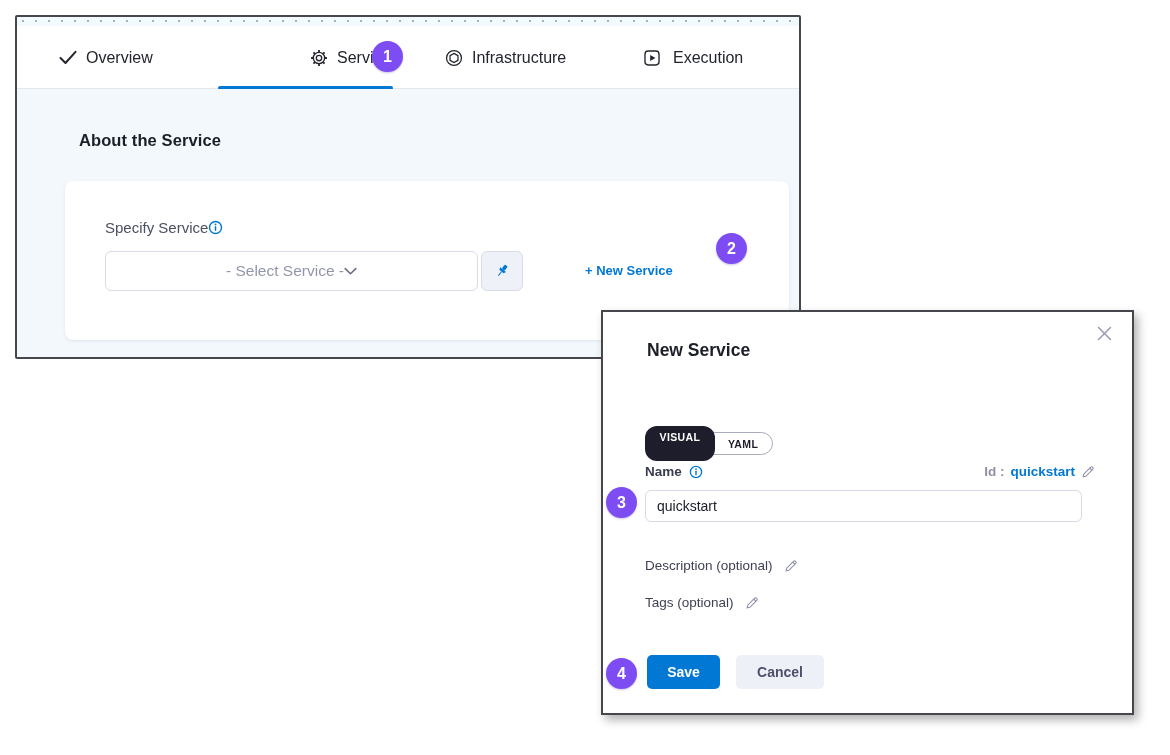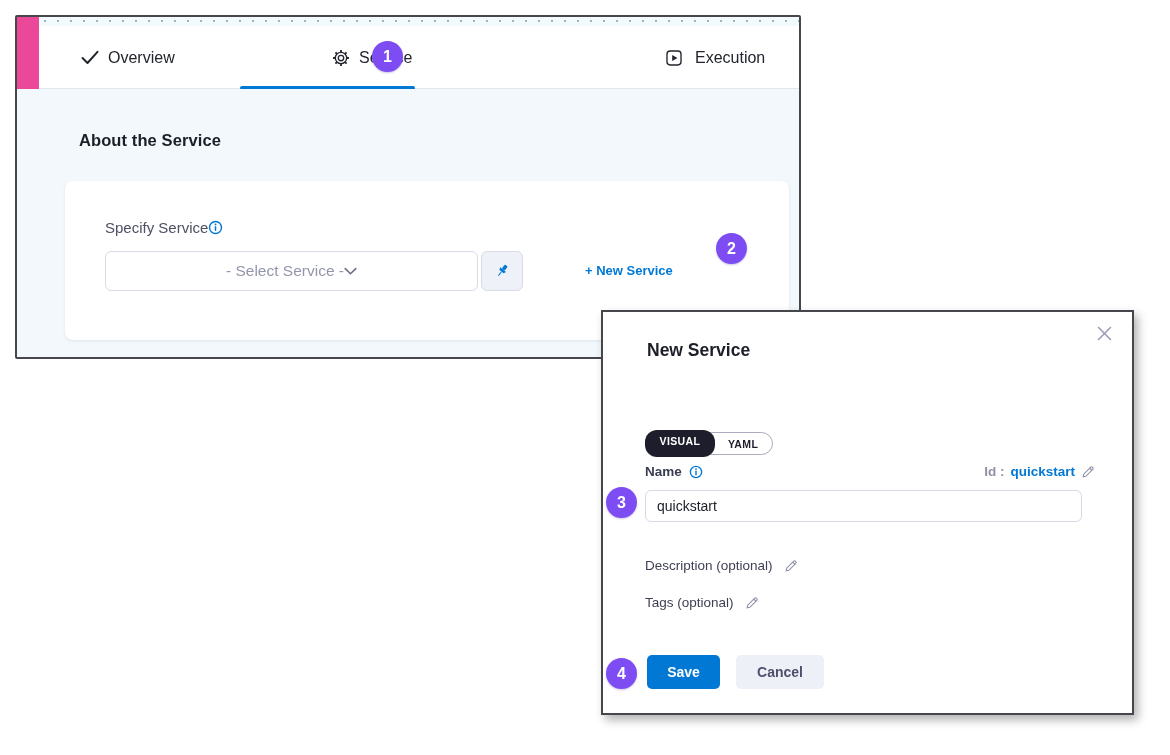--- a/index.html
+++ b/index.html
@@ -2,21 +2,21 @@
 <html><head>
 <meta charset="utf-8">
 <style>
   * { margin:0; padding:0; box-sizing:border-box; }
   html,body { width:1170px; height:755px; background:#ffffff;
               font-family:"Liberation Sans", sans-serif; overflow:hidden; }
   .page { position:relative; width:1170px; height:755px; }
 
   
   .panel { position:absolute; left:15px; top:15px; width:786px; height:344px;
-           border:2px solid #45474d; background:#ec4899; border-radius:2px;padding-left:22px; }
+           border:2px solid #45474d; background:#a21caf; border-radius:2px; }
   .dot-strip { height:9px; background:#f3fafe;
                background-image:radial-gradient(circle at 6px 4px, #9fb3bf 1px, rgba(0,0,0,0) 1.4px);
                background-size:13px 9px; }
   .tabbar { position:relative; height:63px; background:#ffffff; border-bottom:1px solid #e4e6ec; }
   .tab { position:absolute; top:0; height:63px; display:flex; align-items:center; gap:9px;
          font-size:16px; font-weight:500; color:#23252e; cursor:pointer; white-space:nowrap; }
   .tab-overview { left:42px; }
   .tab-service  { left:293px; }
   .tab-infrastructure { left:428px; }
   .tab-execution { left:626px;gap:12px; }
@@ -44,21 +44,21 @@
   .modal { position:absolute; left:601px; top:310px; width:533px; height:405px; background:#ffffff;
            border:2px solid #45474d; box-shadow:4px 5px 9px rgba(0,0,0,.30); z-index:5; }
   .modal-close { position:absolute; top:13px; right:19px; background:none; border:none;
                  cursor:pointer; line-height:0; }
   .modal-title { position:absolute; left:44px; top:28px; font-size:17.5px; font-weight:700;
                  color:#1c1e28; }
   .mode-toggle { position:absolute; left:42px; top:120px; display:inline-flex; align-items:center;
                  border:1.5px solid #a9abbe; border-radius:12px; background:#ffffff; height:23px; }
   .seg { font-size:10.5px; font-weight:700; letter-spacing:.4px; padding:0 14px; height:20px;
          line-height:20px; color:#1d1d2b; cursor:pointer; }
-  .seg.active { background:#1d1d2b; color:#ffffff; border-radius:12px; height:27px;
+  .seg.active { background:#1d1d2b; color:#ffffff; border-radius:12px; height:35px;
                 line-height:23px; margin:-1.5px; padding:0 15px; }
   .name-row { position:absolute; left:42px; right:37px; top:152px; display:flex;
               justify-content:space-between; align-items:center; }
   .name-label { display:flex; align-items:flex-end; gap:7px; font-size:13.5px; font-weight:600;
                 color:#3a3c50; }
   .id-row { display:flex; align-items:center; gap:6px; font-size:13.5px; }
   .id-label { color:#8f90a5; font-weight:600; }
   .id-value { color:#0278d5; font-weight:600; }
   .name-input { position:absolute; left:42px; top:178px; width:437px; height:32px;
                 border:1px solid #d8d9e8; border-radius:6px; padding:0 11px; font-size:14px;
@@ -110,20 +110,29 @@
                 <circle cx="10" cy="10" r="6.3"></circle>
             </g>
             <g stroke="#23252e" stroke-width="2">
               <path d="M10 1.2v2.4M10 16.4v2.4M1.2 10h2.4M16.4 10h2.4M3.8 3.8l1.7 1.7M14.5 14.5l1.7 1.7M16.2 3.8l-1.7 1.7M5.5 14.5l-1.7 1.7"></path>
             </g>
           </svg>
         </span>
         <span>Service</span>
       </div>
 
+      <div class="tab tab-infrastructure">
+        <span class="icon">
+          <svg width="18" height="18" viewBox="0 0 20 20" fill="none" stroke="#23252e" stroke-width="1.4">
+            <circle cx="10" cy="10" r="8.3"></circle>
+              <path d="M10 4.9l4.4 2.55v5.1L10 15.1l-4.4-2.55v-5.1z"></path>
+          </svg>
+        </span>
+        <span>Infrastructure</span>
+      </div>
 
       <div class="tab tab-execution">
         <span class="icon">
           <svg width="18" height="18" viewBox="0 0 20 20">
             <rect x="2.2" y="2.2" width="15.6" height="15.6" rx="3.5" fill="none" stroke="#23252e" stroke-width="1.5"></rect>
             <path d="M8 6.6v6.8l5.8-3.4z" fill="#23252e"></path>
           </svg>
         </span>
         <span>Execution</span>
       </div>

